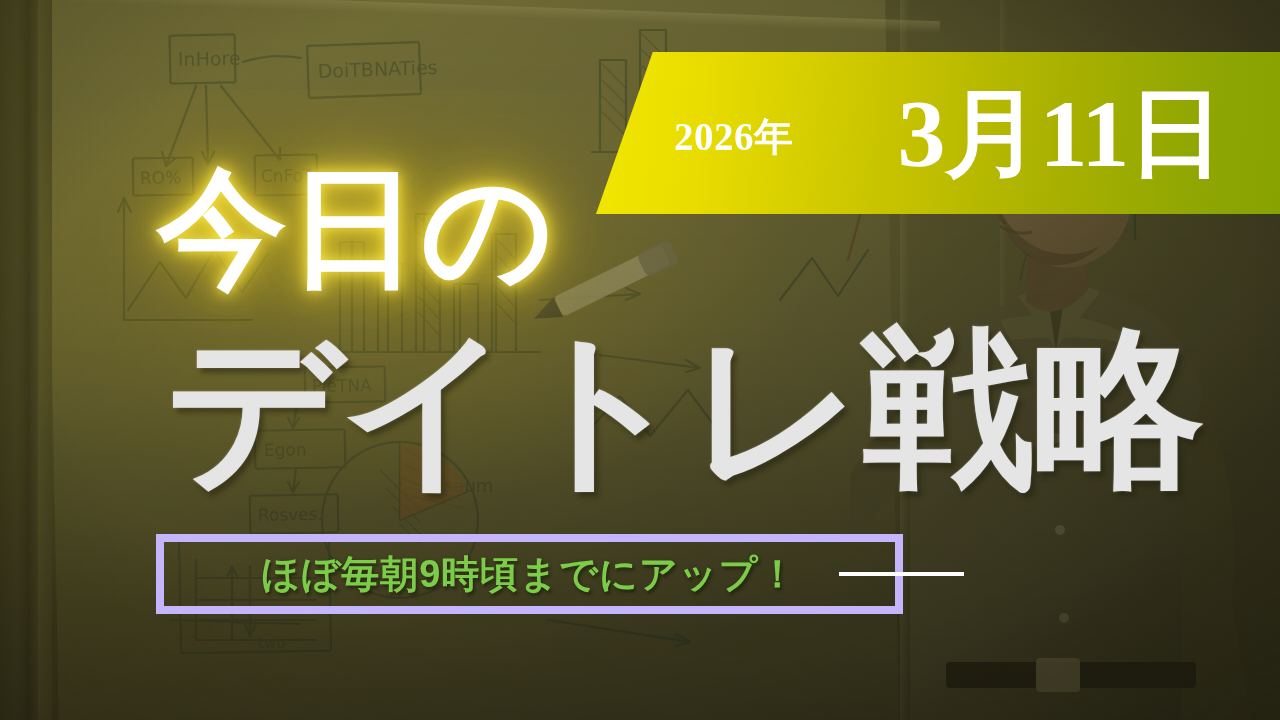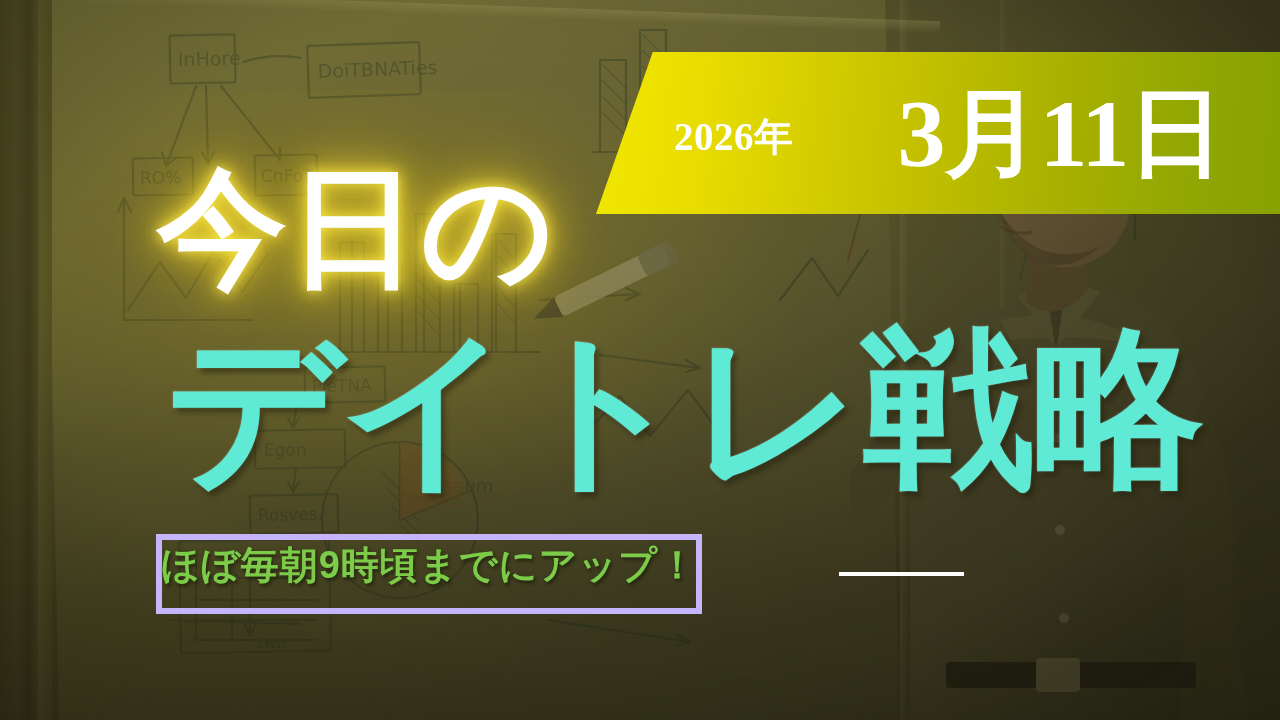--- a/index.html
+++ b/index.html
@@ -155,39 +155,40 @@
     white-space: nowrap;
     text-shadow:
       0 0 14px rgba(255,238,70,0.95),
       0 0 30px rgba(255,225,40,0.85),
       0 0 54px rgba(248,214,30,0.65),
       0 0 90px rgba(236,200,20,0.45);
   }
   #title-line-2 {
     position: absolute;
     left: 166px; top: 322px;
-    color: #5eead4;
+    color: #e5e5e5;
     font-weight: bold;
     font-size: 172px;
     line-height: 1;
     letter-spacing: -2px;
     white-space: nowrap;
     text-shadow:
       4px 5px 5px rgba(30,28,12,0.45),
       0 0 2px rgba(255,255,255,0.4);
   }
 
   
   #subtitle-box {
     position: absolute;
     left: 156px; top: 534px;
-    width: 546px; height: 80px;
-    border: 6px solid #c4b5fd;
+    width: 747px; height: 80px;
+    border: 8px solid #c4b5fd;
     box-sizing: border-box;
     display: flex;
+    align-items: center;
     justify-content: center;
   }
   #subtitle-text {
     color: #7ccc4a;
     font-weight: bold;
     font-size: 38px;
     letter-spacing: 1px;
     white-space: nowrap;
     text-shadow:
       2px 3px 3px rgba(25,28,10,0.55),

